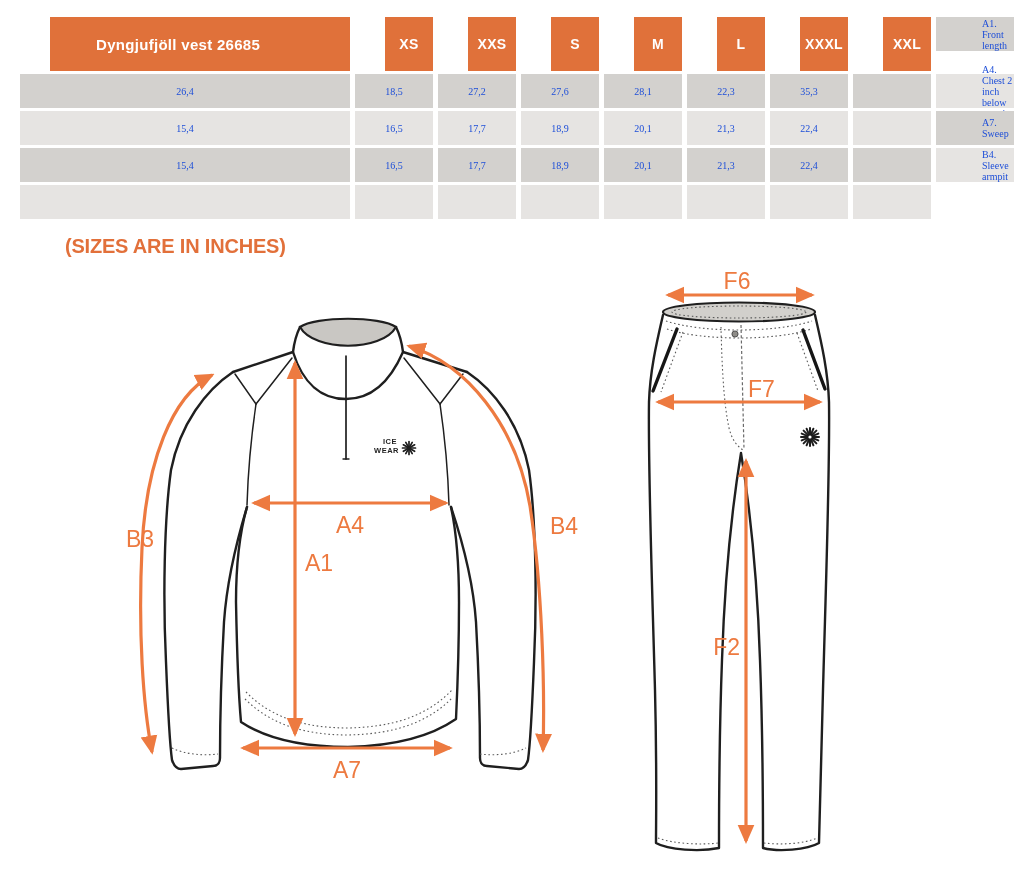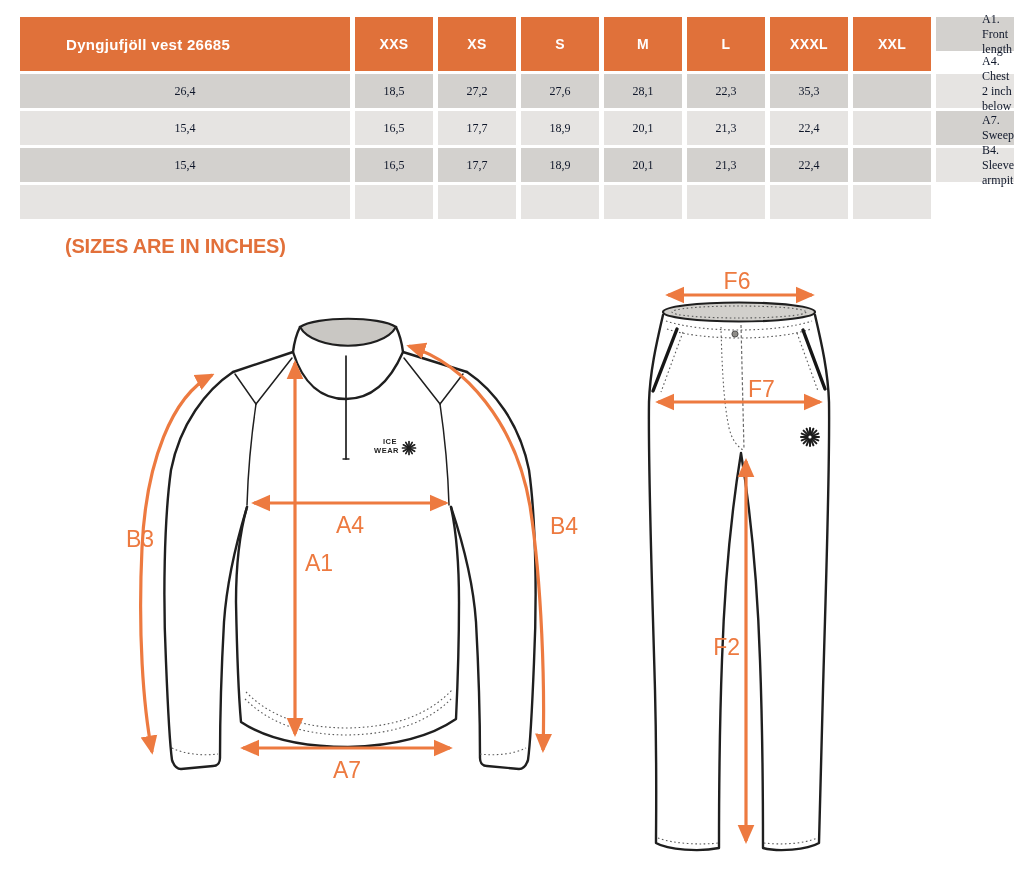--- a/index.html
+++ b/index.html
@@ -12,25 +12,26 @@
     position:absolute;left:20px;top:17px;
     display:grid;
     grid-template-columns:330px repeat(8,78px);
     column-gap:5px;row-gap:3px;
   }
   .c{display:flex;align-items:center;justify-content:center;box-sizing:border-box;}
   .head{
     background:#E0713A;color:#ffffff;height:54px;
     font-family:"Liberation Sans",sans-serif;font-weight:bold;font-size:14px;
     letter-spacing:.3px;
+    margin-left:30px;
   }
   .head.prod{justify-content:flex-start;padding-left:46px;font-size:15px;}
   .lab,.val{
-    height:34px;color:#0f172a;
-    font-family:"Liberation Serif",serif;font-size:12px;
+    height:34px;color:#1d4ed8;
+    font-family:"Liberation Serif",serif;font-size:10px;
   }
   .lab{justify-content:flex-start;padding-left:46px;}
   .dark{background:#D3D1CE;}
   .light{background:#E6E4E2;}
   
   .units-note{
     position:absolute;left:65px;top:235px;
     color:#E2703A;font-weight:bold;font-size:20px;letter-spacing:-0.2px;
   }
   
@@ -43,22 +44,22 @@
   .arrow{fill:none;stroke:#ED7A40;stroke-width:3.2;}
   .mlabel{font-family:"Liberation Sans",sans-serif;font-size:23px;fill:#ED7A40;}
   .logo-txt{font-family:"Liberation Sans",sans-serif;font-weight:bold;font-size:7.5px;fill:#222;letter-spacing:.5px;}
   .flake{stroke:#1d1d1d;stroke-width:1.7;stroke-linecap:round;}
 </style>
 </head>
 <body>
 
 <div class="size-table">
   <div class="c head prod">Dyngjufjöll vest 26685</div>
+  <div class="c head">XS</div>
   <div class="c head">XXS</div>
-  <div class="c head">XS</div>
   <div class="c head">S</div>
   <div class="c head">M</div>
   <div class="c head">L</div>
   <div class="c head">XXXL</div>
   <div class="c head">XXL</div>
 
   <div class="c lab dark">A1. Front length</div>
   <div class="c val dark">26,4</div>
   <div class="c val dark">18,5</div>
   <div class="c val dark">27,2</div>

